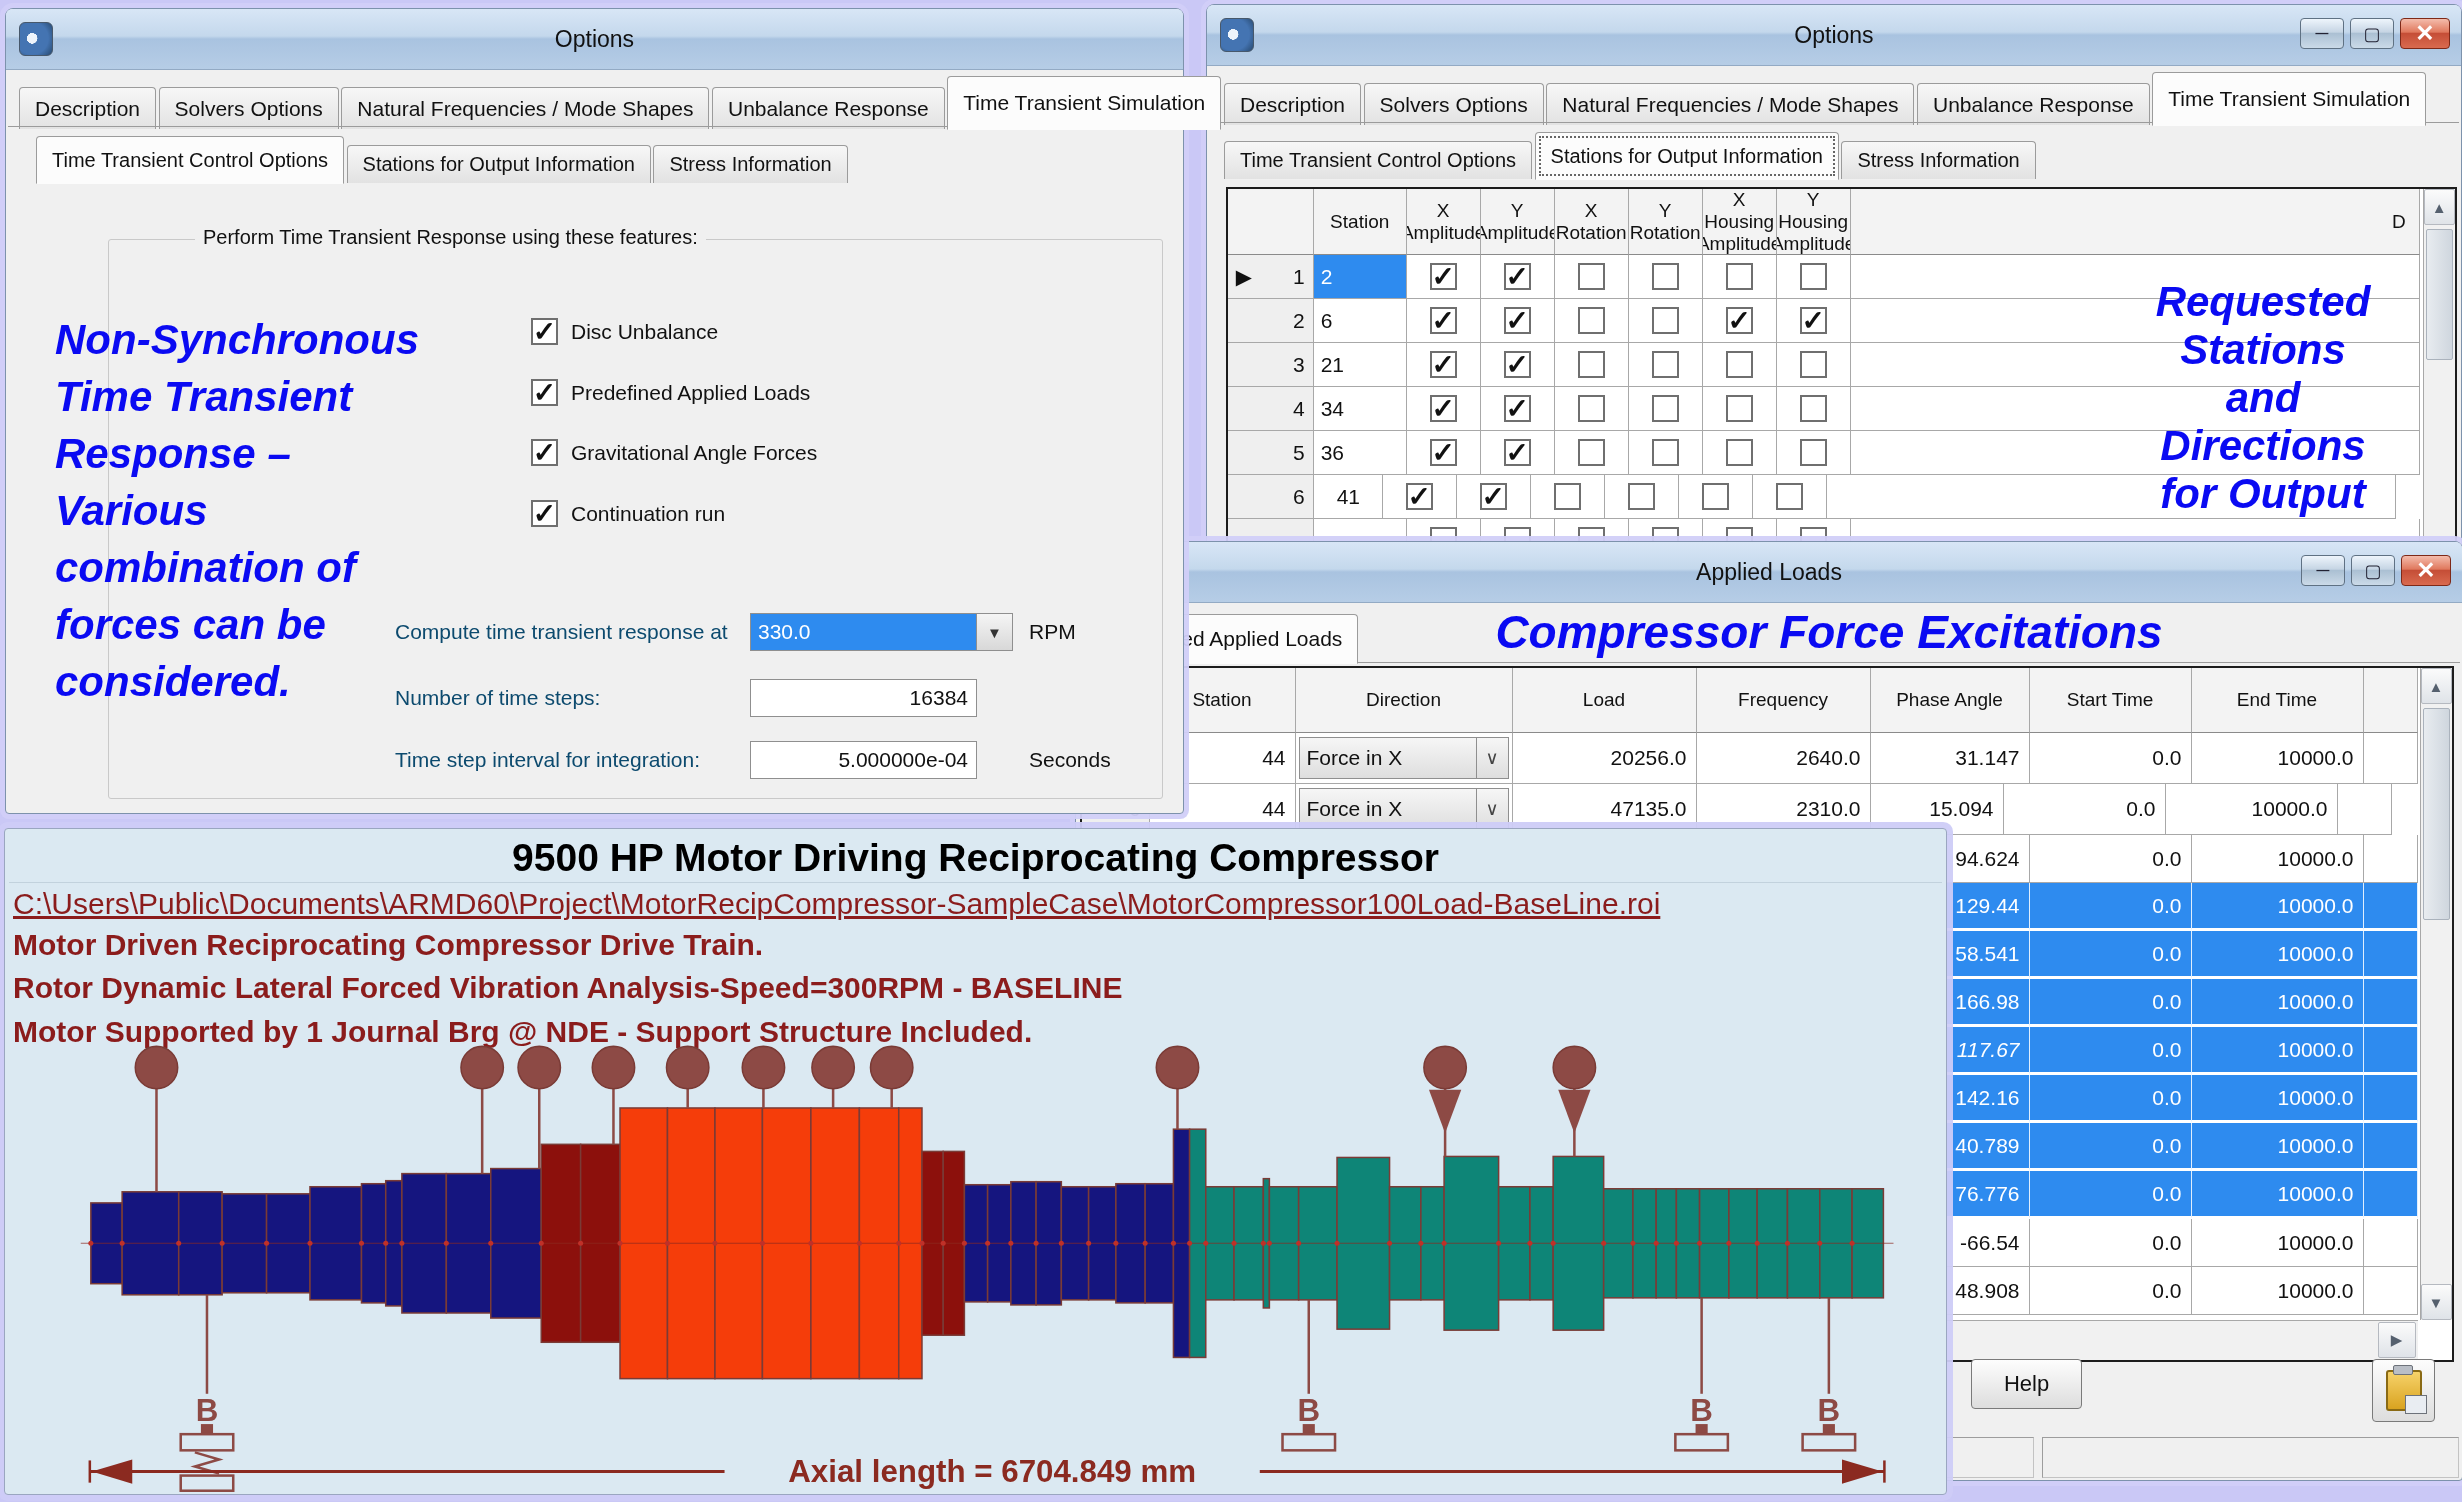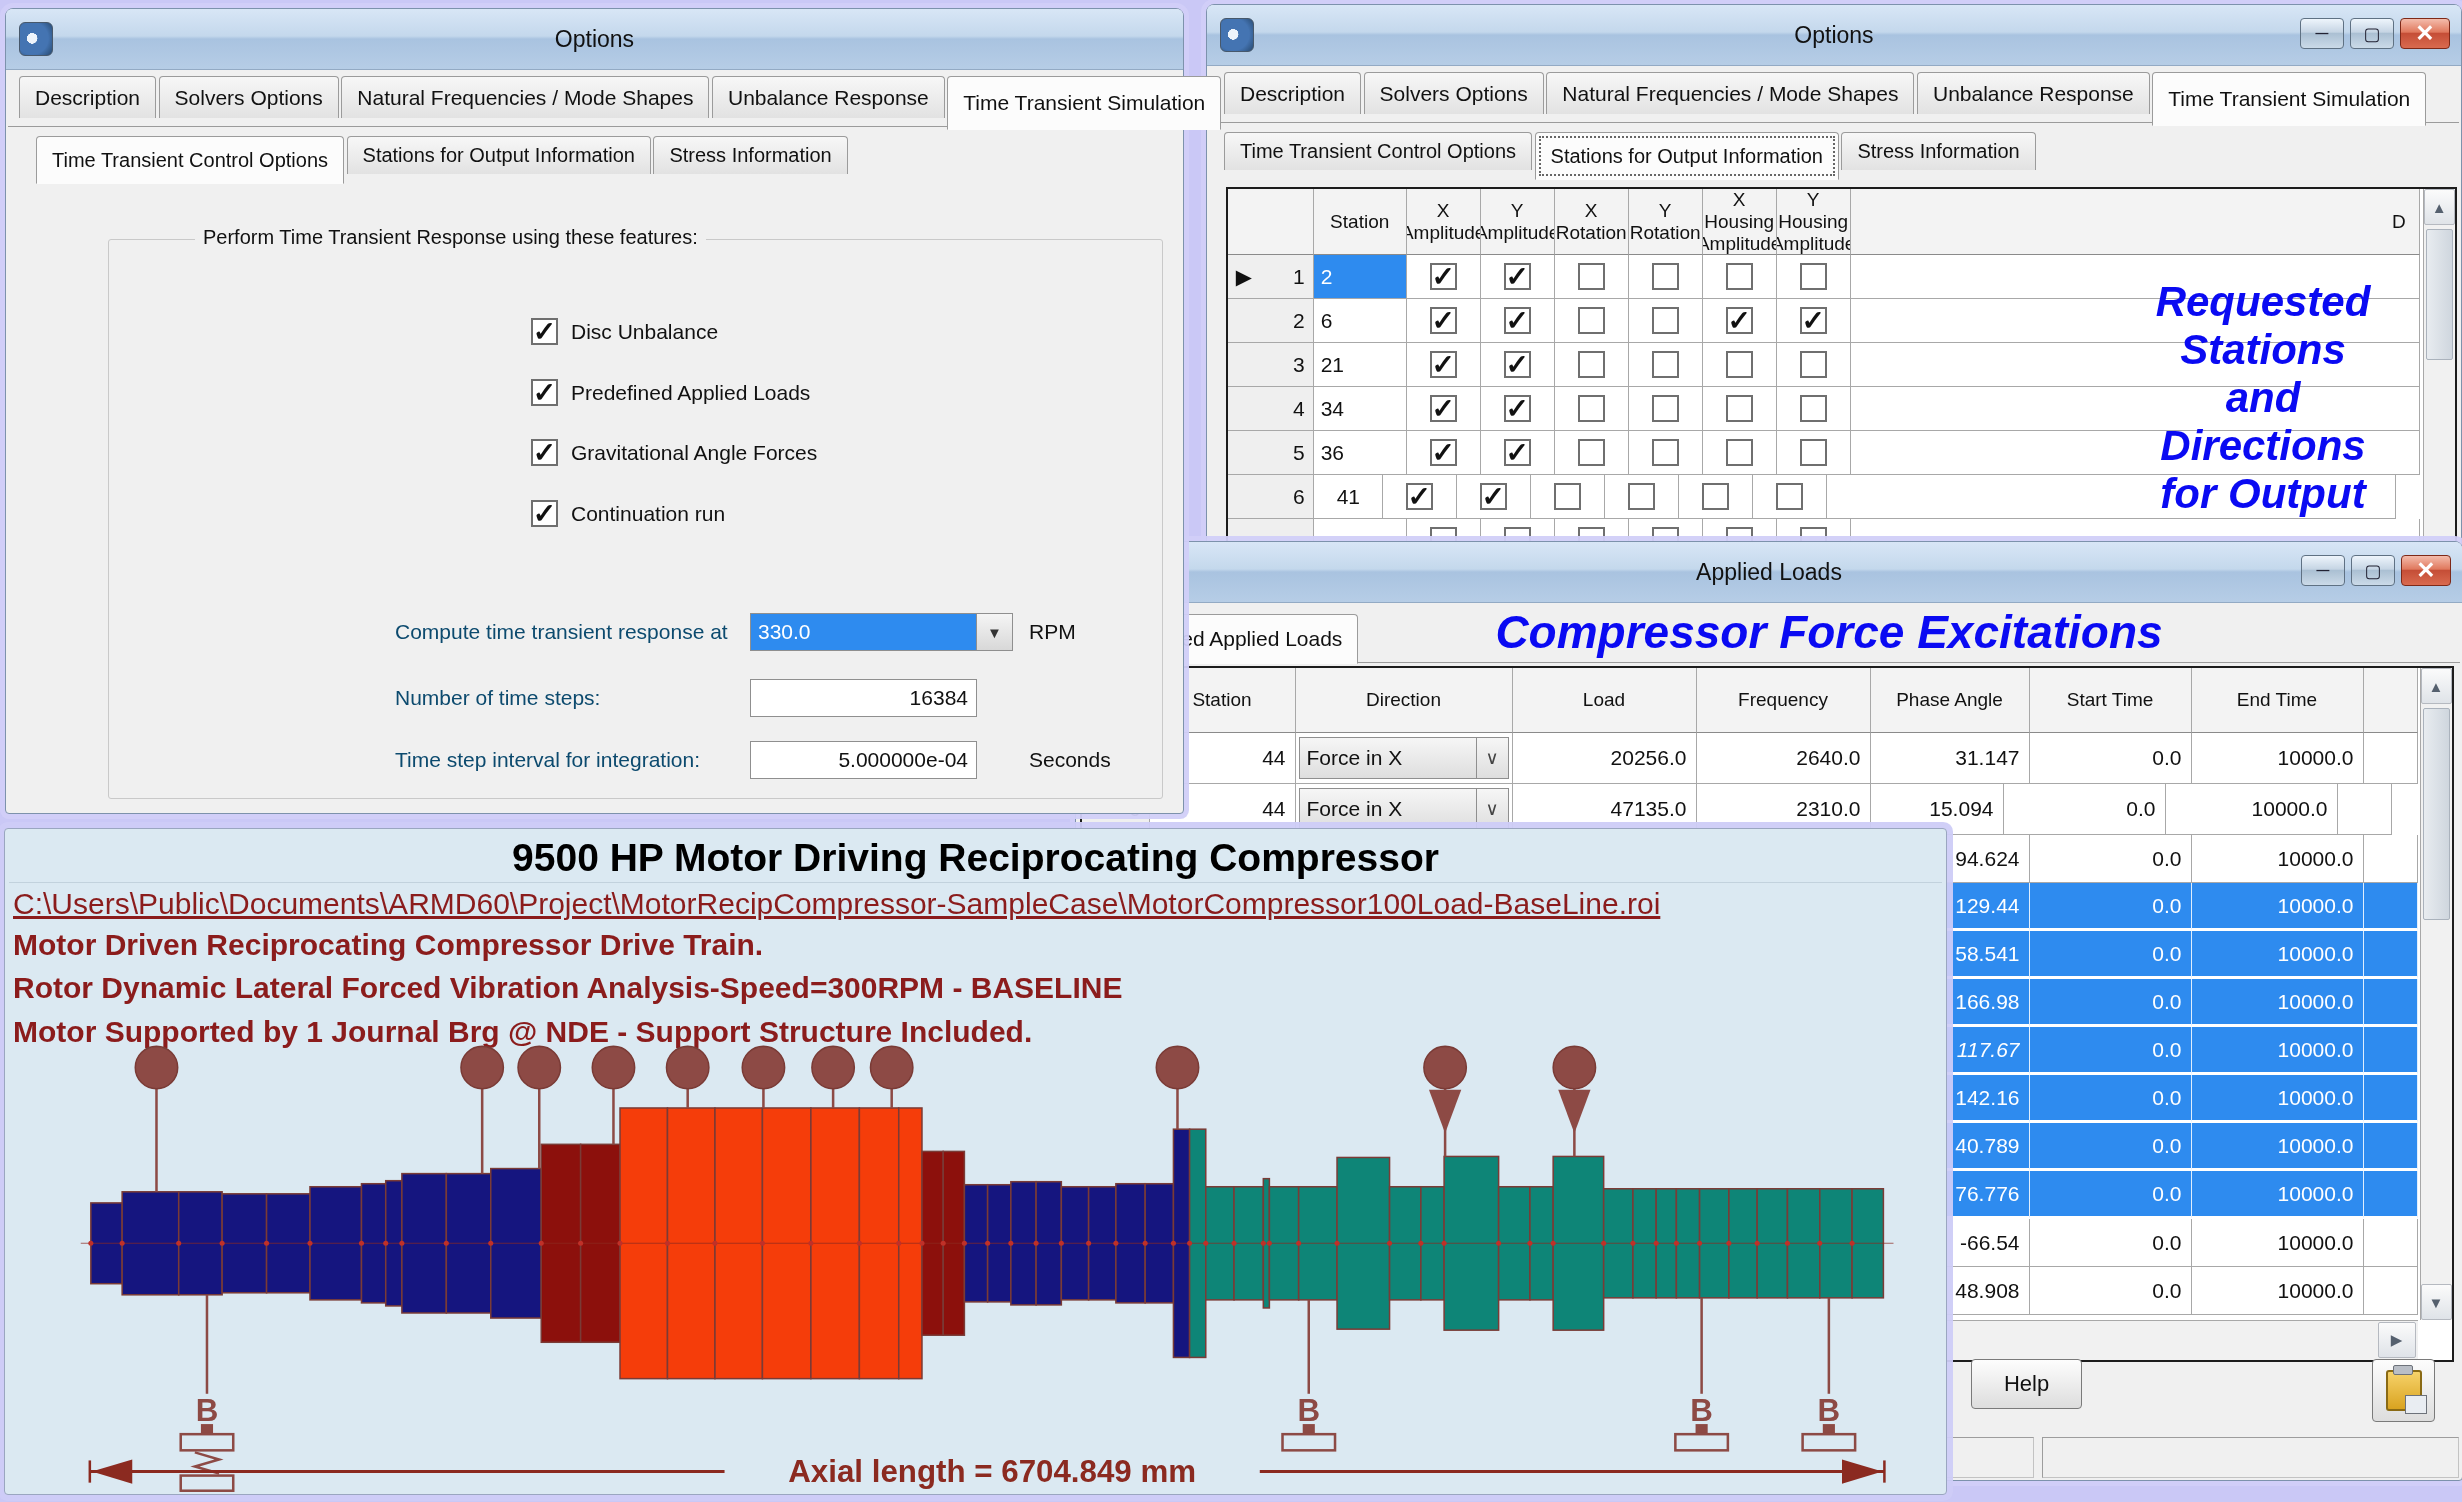--- a/index.html
+++ b/index.html
@@ -16,21 +16,21 @@
   .app-icon{position:absolute;left:13px;top:13px;width:32px;height:32px;border-radius:6px;
         background:radial-gradient(circle at 38% 48%, #eef4fb 0 20%, #4474b2 21% 62%, #27496f 100%);
         border:1.5px solid #47586b;}
   .winbtns{position:absolute;right:11px;top:13px;display:flex;gap:6px;z-index:3;}
   .wbtn{width:44px;height:31px;border:1.5px solid #5f7183;border-radius:4px;box-sizing:border-box;
         background:linear-gradient(#eef5fc,#c6d5e4 45%,#abc0d3 50%,#cbdae8);
         display:flex;align-items:center;justify-content:center;font-size:18px;color:#223;}
   .wbtn.close{width:50px;background:linear-gradient(#f4bcac,#e0795e 45%,#c54e37 50%,#d96a4f);
         color:#fff;border-color:#7e2918;font-size:23px;font-weight:bold;}
 
-  .tabs{position:absolute;display:flex;align-items:flex-start;}
+  .tabs{position:absolute;display:flex;align-items:flex-end;}
   .tab{height:41px;padding:0 15px;display:flex;align-items:center;white-space:nowrap;
        background:linear-gradient(#f7f7f7,#e2e2e2);border:1px solid #9b9b9b;border-bottom:none;
        border-radius:4px 4px 0 0;margin-right:2.5px;font-size:21px;color:#111;position:relative;}
   .tab.active{height:52px;background:#fcfcfc;z-index:2;border-bottom:1px solid #fcfcfc;margin-bottom:-1px;}
   .subtab{height:37px;font-size:20px;}
   .subtab.active{height:46px;}
   .subtab.focus{outline:2px dotted #666;outline-offset:-6px;}
   .tabline{position:absolute;height:0;border-bottom:1px solid #9b9b9b;}
 
   .groupbox{position:absolute;border:1.5px solid #c9c9c9;border-radius:3px;}
@@ -527,20 +527,29 @@
     <div class="tabs" id="lo-subtabs" style="left:30px;top:127px;right:3px;">
         <div class="tab subtab active">Time Transient Control Options</div>
         <div class="tab subtab">Stations for Output Information</div>
         <div class="tab subtab">Stress Information</div>
       </div>
 
     <div class="groupbox" style="left:102px;top:230px;width:1053px;height:558px;">
       <div class="grouplabel">Perform Time Transient Response using these features:</div>
     </div>
 
+    <div class="blue-annot" id="lo-annot" style="left:49px;top:302px;font-size:42px;line-height:57px;">
+        <div>Non-Synchronous</div>
+        <div>Time Transient</div>
+        <div>Response –</div>
+        <div>Various</div>
+        <div>combination of</div>
+        <div>forces can be</div>
+        <div>considered.</div>
+      </div>
 
     <div id="lo-checks">
         <div class="cbrow" style="left: 525px; top: 309px;">
           <div class="cbbox">✓</div>
           <div class="cblabel">Disc Unbalance</div>
         </div>
         <div class="cbrow" style="left: 525px; top: 370px;">
           <div class="cbbox">✓</div>
           <div class="cblabel">Predefined Applied Loads</div>
         </div>

